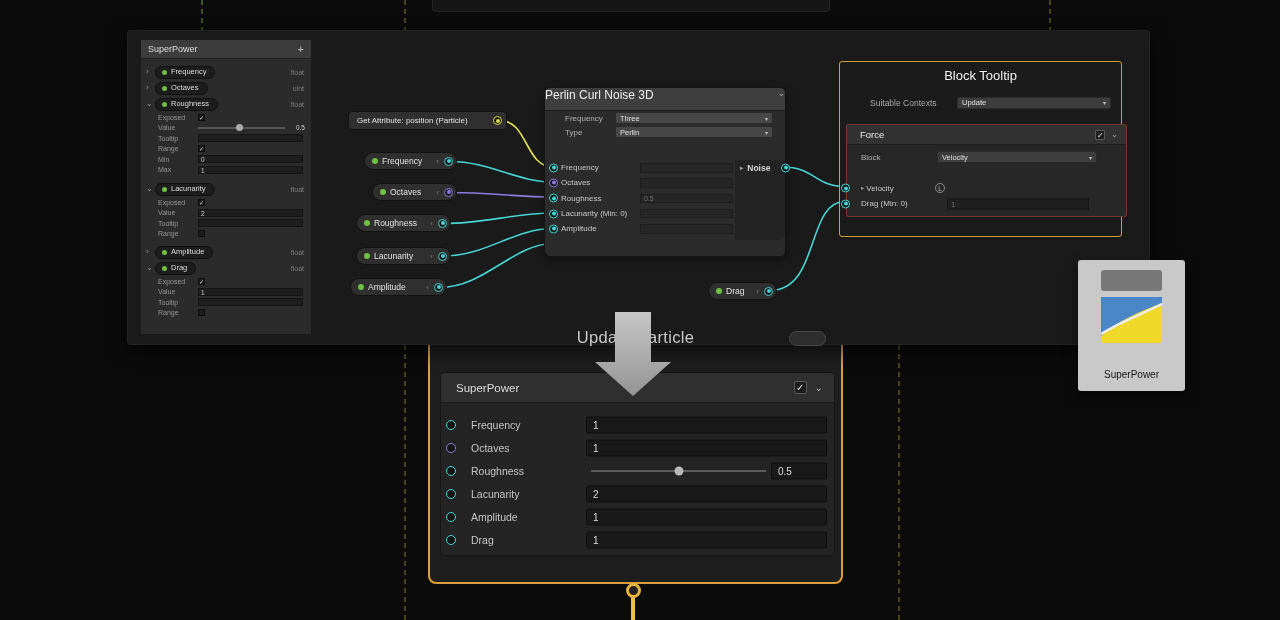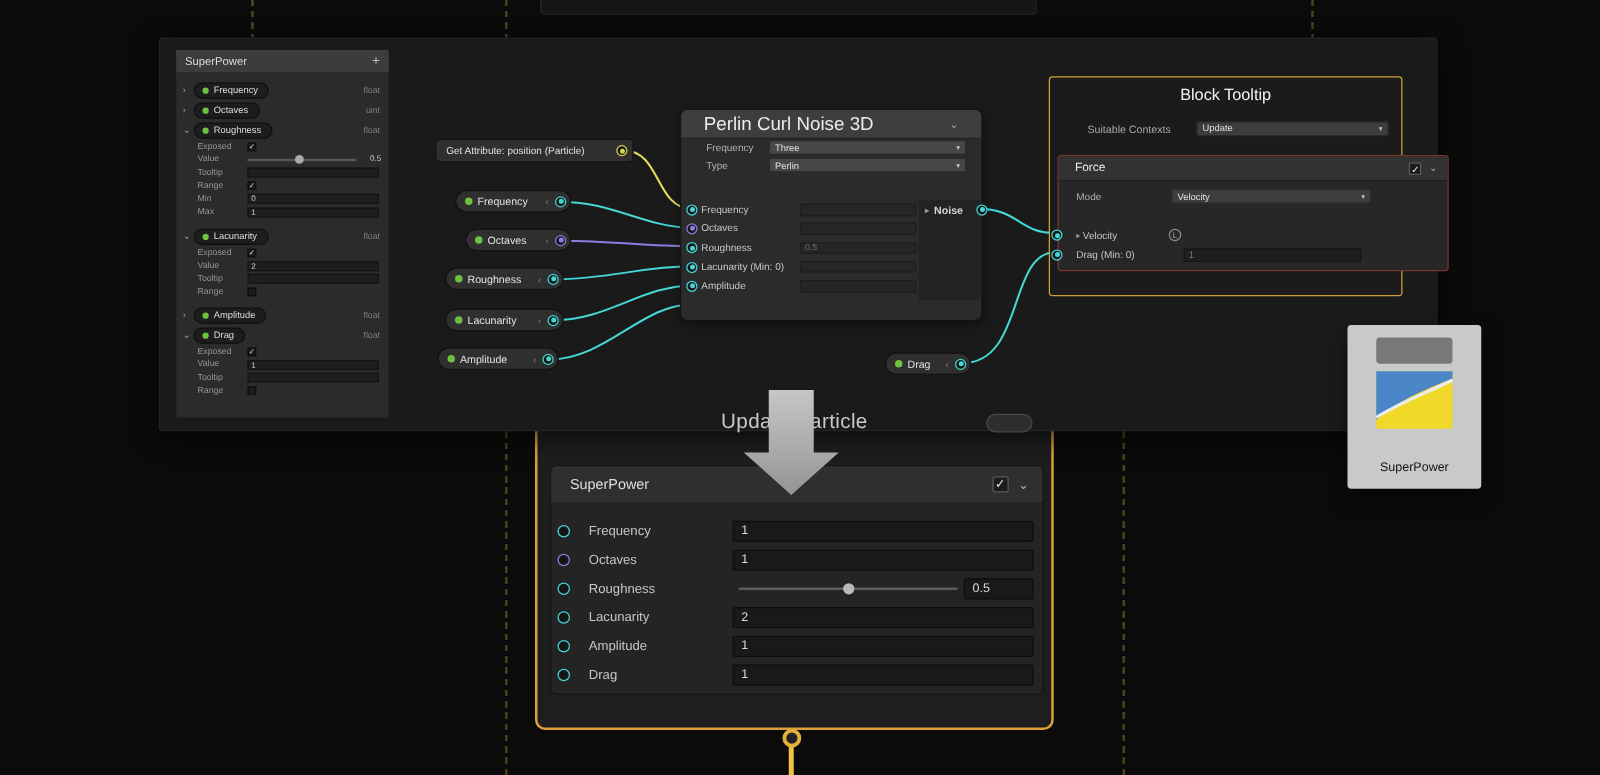--- a/index.html
+++ b/index.html
@@ -46,21 +46,21 @@
   
   .gpill{position:absolute;height:18px;background:#2f2f2f;border:1px solid #121212;border-radius:9px;display:flex;align-items:center;padding:0 3px 0 7px;gap:4px;z-index:2;}
   .gpill .dot{width:6px;height:6px;}
   .gpill .name{color:#e2e2e2;font-size:8.5px;flex:1;white-space:nowrap;overflow:hidden;}
   .gpill .col{color:#808080;font-size:8px;margin:0 1px;}
   .chev-l::after{content:"‹";}
   #getattr{border-radius:4px;height:19px;padding:0 4px 0 8px;}
 
   
   #perlin{position:absolute;left:416px;top:56px;width:242px;height:170px;background:#2b2b2b;border:1px solid #151515;border-radius:6px;z-index:2;box-shadow:0 3px 8px rgba(0,0,0,.4);}
-  #perlin-header{height:23px;background:#3e3e3e;border-radius:5px 5px 0 0;display:flex;align-items:center;padding:0 18px;color:#ececec;font-size:15px;border-bottom:1px solid #1c1c1c;}
+  #perlin-header{height:23px;background:#3e3e3e;border-radius:5px 5px 0 0;display:flex;padding:0 0;color:#ececec;font-size:12px;border-bottom:1px solid #1c1c1c;}
   .node-chev{margin-left:auto;color:#aaa;font-size:9px;}
   .setting-row{display:flex;align-items:center;height:14px;padding-left:20px;}
   .setting-row .lbl{width:50px;color:#b2b2b2;font-size:8px;flex:none;}
   .dropdown{display:flex;align-items:center;background:#474747;border:1px solid #2a2a2a;border-radius:2px;height:12px;font-size:7.5px;color:#e0e0e0;padding:0 4px;width:158px;}
   .dd-chev{margin-left:auto;color:#c2c2c2;font-size:6px;}
   .dd-chev::after{content:"▾";}
   #perlin-ports{margin-top:21px;position:relative;}
   .p-row{position:relative;height:15.3px;display:flex;align-items:center;padding-left:16px;}
   .p-row .port{position:absolute;left:4px;top:50%;transform:translateY(-50%);}
   .tri{color:#9a9a9a;font-size:6.5px;margin-right:2px;}
@@ -74,21 +74,21 @@
   #perlin-out{position:absolute;right:0;top:72px;bottom:16px;width:50px;background:#232323;border-radius:0 0 5px 0;font-weight:bold;}
   #noise-row{position:relative;display:flex;align-items:center;height:15.3px;padding-left:5px;color:#d5d5d5;font-size:8.5px;gap:2px;}
   #noise-row .port{position:absolute;right:-5px;top:50%;transform:translateY(-50%);}
 
   
   #blocksub{position:absolute;left:711px;top:30px;width:283px;height:176px;background:rgba(28,28,28,.97);border:1px solid #cf9f3b;border-radius:3px;z-index:2;}
   #bs-title{text-align:center;color:#f2f2f2;font-size:13px;padding-top:6px;}
   #bs-ctx-row{position:absolute;left:0;top:33px;width:100%;height:15px;display:flex;align-items:center;}
   #bs-ctx-row .rlbl{margin-left:30px;color:#a8a8a8;font-size:8.5px;}
   #bs-ctx-row .dropdown{position:absolute;left:117px;width:154px;background:#3d3d3d;}
-  #force{position:absolute;left:6px;top:62px;width:313px;height:93px;background:#272727;border:1px solid rgba(190,70,50,.55);border-radius:3px;}
+  #force{position:absolute;left:6px;top:62px;width:281px;height:93px;background:#272727;border:1px solid rgba(190,70,50,.55);border-radius:3px;}
   #force-header{height:20px;background:#323232;display:flex;align-items:center;padding:0 8px 0 13px;color:#eaeaea;font-size:9.5px;border-radius:2px 2px 0 0;border-bottom:1px solid #1e1e1e;}
   .f-check{margin-left:auto;width:10px;height:10px;background:#1d1d1d;border:1px solid #5a5a5a;border-radius:1px;color:#e8e8e8;font-size:8px;line-height:9px;text-align:center;}
   .f-chev{margin-left:6px;color:#aaa;font-size:8px;}
   .f-row{position:absolute;left:0;width:100%;display:flex;align-items:center;padding-left:14px;color:#c6c6c6;font-size:8px;}
   .f-row .port{position:absolute;left:-6px;top:50%;transform:translateY(-50%);}
   #force-mode{top:24px;height:16px;}
   #force-mode .rlbl{width:62px;color:#b0b0b0;flex:none;}
   #force-mode .dropdown{position:absolute;left:90px;width:160px;background:#3d3d3d;}
   #force-vel{top:55px;height:16px;}
   #force-drag{top:71px;height:15px;}
@@ -420,21 +420,21 @@
             <span class="dd-chev"></span>
           </span>
       </div>
       <div id="force">
         <div id="force-header">
           <span>Force</span>
           <span class="f-check checked"></span>
           <span class="f-chev chev-d"></span>
         </div>
         <div class="f-row" id="force-mode">
-          <span class="rlbl">Mode</span>
+          <span class="rlbl">Block</span>
           <span class="dropdown">
               <span>Velocity</span>
               <span class="dd-chev"></span>
             </span>
         </div>
         <div class="f-row" id="force-vel">
           <span class="port connected"></span>
           <span class="tri"></span>
           <span>Velocity</span>
           <span class="l-badge">L</span>

